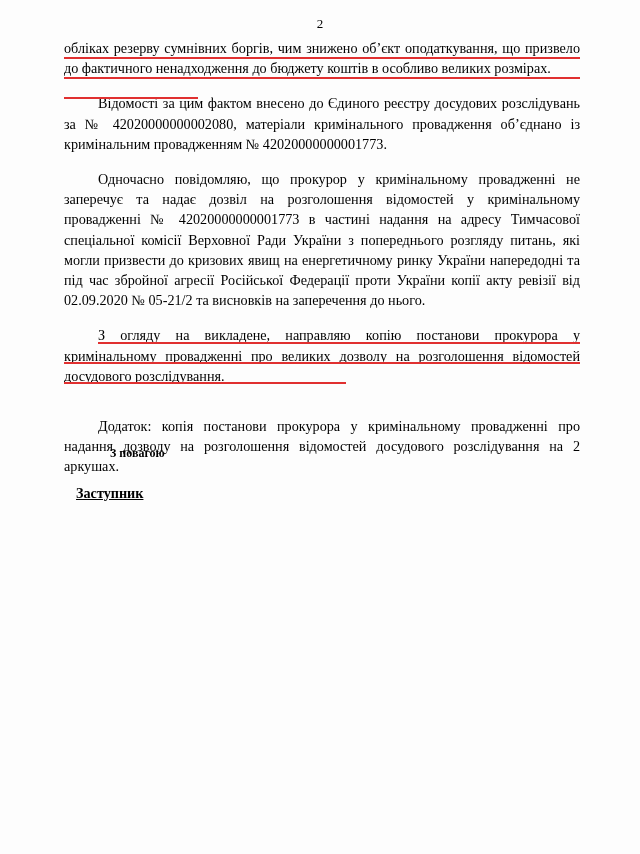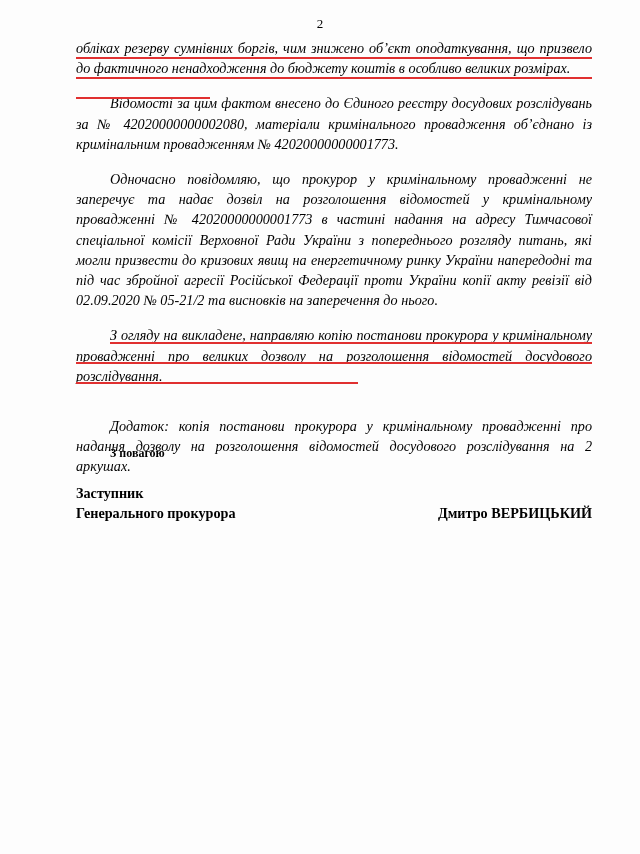--- a/index.html
+++ b/index.html
@@ -27,23 +27,22 @@
     top: 16px;
     left: 0;
     width: 640px;
     text-align: center;
     font-size: 13px;
     font-family: "Liberation Serif", serif;
   }
   .content {
     position: absolute;
     top: 38px;
-    left: 76px;
+    left: 64px;
     width: 516px;
-    font-style: italic;
   }
   p {
     margin: 0;
     font-size: 14.2px;
     line-height: 20.2px;
     text-align: justify;
     text-justify: inter-word;
     hyphens: none;
   }
   .indent {
@@ -75,21 +74,21 @@
     left: 76px;
     width: 516px;
     font-weight: bold;
     font-size: 14.2px;
     line-height: 20px;
   }
   .signer .row {
     display: flex;
     justify-content: space-between;
   }
-  .signer .l1 { display: block; }
+  .signer .l1 { display: block; text-decoration: underline; }
   .nowrap { white-space: nowrap; }
 </style>
 </head>
 <body>
 
 <div class="page">
 
   <div class="page-number">2</div>
 
   <div class="content">
@@ -119,19 +118,15 @@
     <div class="gap-lg">
       <p class="indent">Додаток: копія постанови прокурора у кримінальному провадженні про надання дозволу на розголошення відомостей досудового розслідування на 2 аркушах.</p>
     </div>
 
   </div>
 
   <div class="regards">З повагою</div>
 
   <div class="signer">
     <span class="l1">Заступник</span>
-    <div class="row">
-      <span class="nowrap">Генерального прокурора</span>
-      <span class="nowrap">Дмитро ВЕРБИЦЬКИЙ</span>
-    </div>
   </div>
 
 </div>
 
 </body></html>

